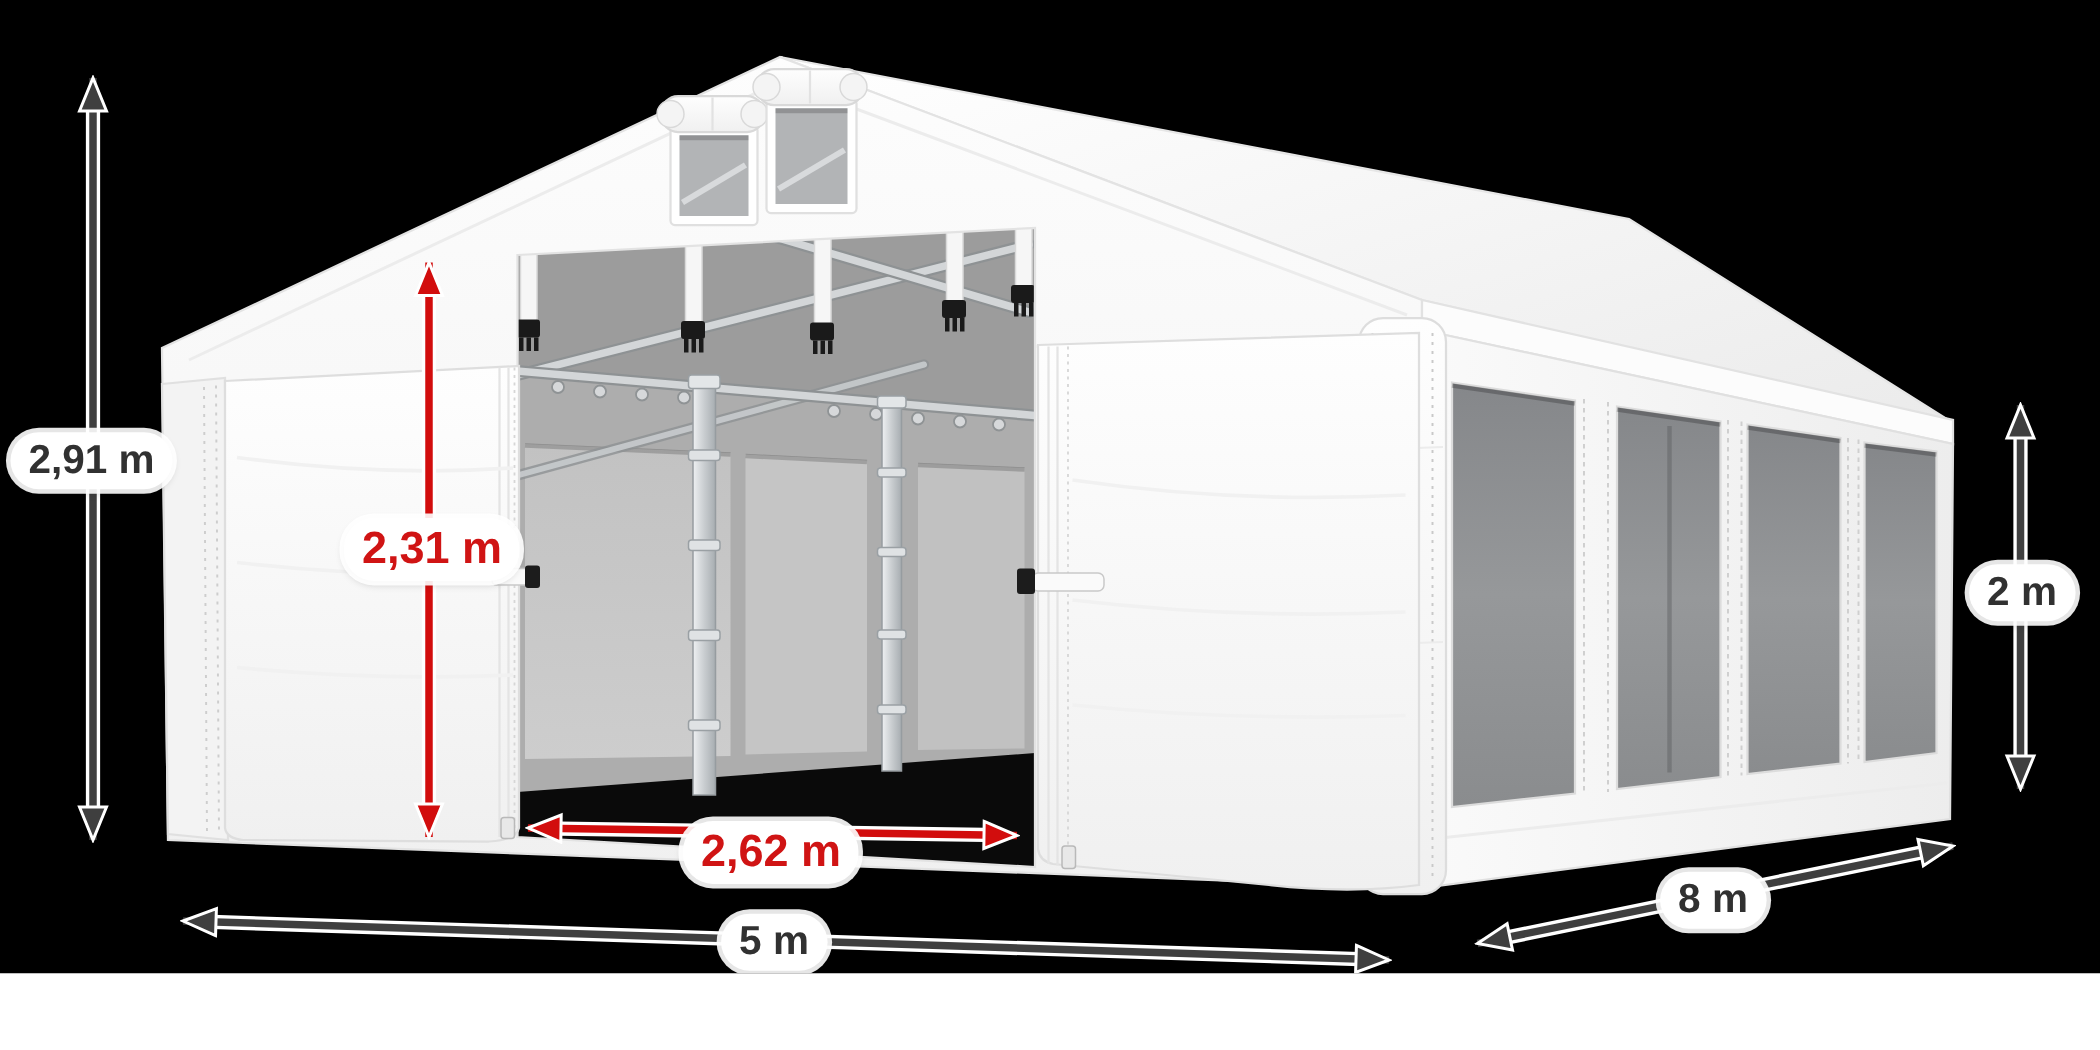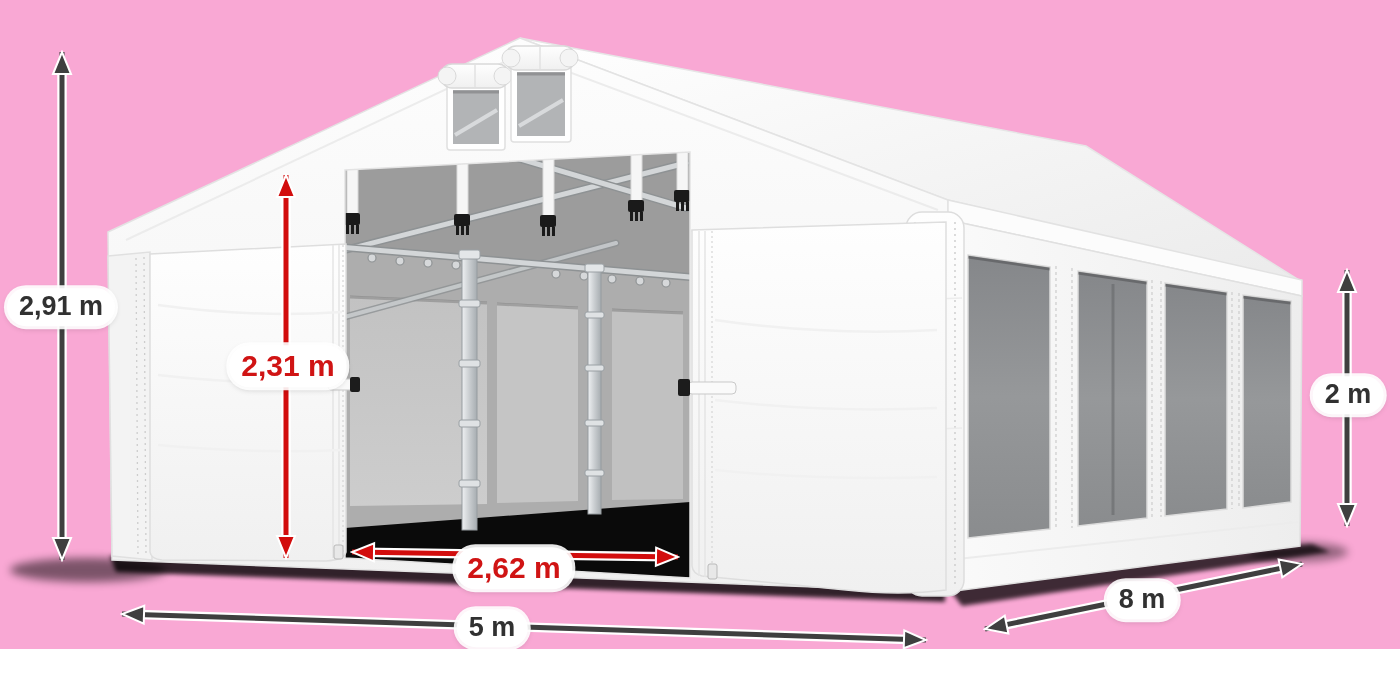--- a/index.html
+++ b/index.html
@@ -1,17 +1,17 @@
 <!DOCTYPE html>
 <html><head>
 <meta charset="utf-8">
 <style>
   html,body{margin:0;padding:0;background:#ffffff;}
   .canvas{
-    position:relative;width:1400px;height:649px;background:#f9a8d4;overflow:hidden;
+    position:relative;width:1400px;height:649px;background:#000000;overflow:hidden;
     font-family:"Liberation Sans","DejaVu Sans",sans-serif;
   }
   .canvas svg{position:absolute;left:0;top:0;}
   .pill{
     position:absolute;transform:translate(-50%,-50%);
     background:#ffffff;border-radius:20px;padding:2px 12px;
     font-weight:bold;font-size:30px;line-height:1.25;white-space:nowrap;
     box-shadow:0 0 0 3px rgba(255,255,255,0.9),0 2px 6px rgba(0,0,0,0.22);
   }
   .pill.dark{color:#313131;}
@@ -310,16 +310,16 @@
     <g>
       <line x1="1347" y1="280" x2="1347" y2="516" stroke="#ffffff" stroke-width="9.5"></line>
       <line x1="1347" y1="270" x2="1347" y2="526" stroke="#3f3f3f" stroke-width="5" marker-start="url(#ahDark)" marker-end="url(#ahDark)"></line>
     </g>
   </g>
 </svg>
 
   <div class="pill dark big" style="left:61px;top:307px">2,91 m</div>
   <div class="pill red" style="left:288px;top:366px">2,31 m</div>
   <div class="pill red" style="left:514px;top:568px">2,62 m</div>
-  <div class="pill dark big" style="left:492px;top:628px">5 m</div>
+  <div class="pill dark big" style="left:516px;top:628px">5 m</div>
   <div class="pill dark big" style="left:1142px;top:600px">8 m</div>
   <div class="pill dark big" style="left:1348px;top:395px">2 m</div>
 </div>
 
 </body></html>

